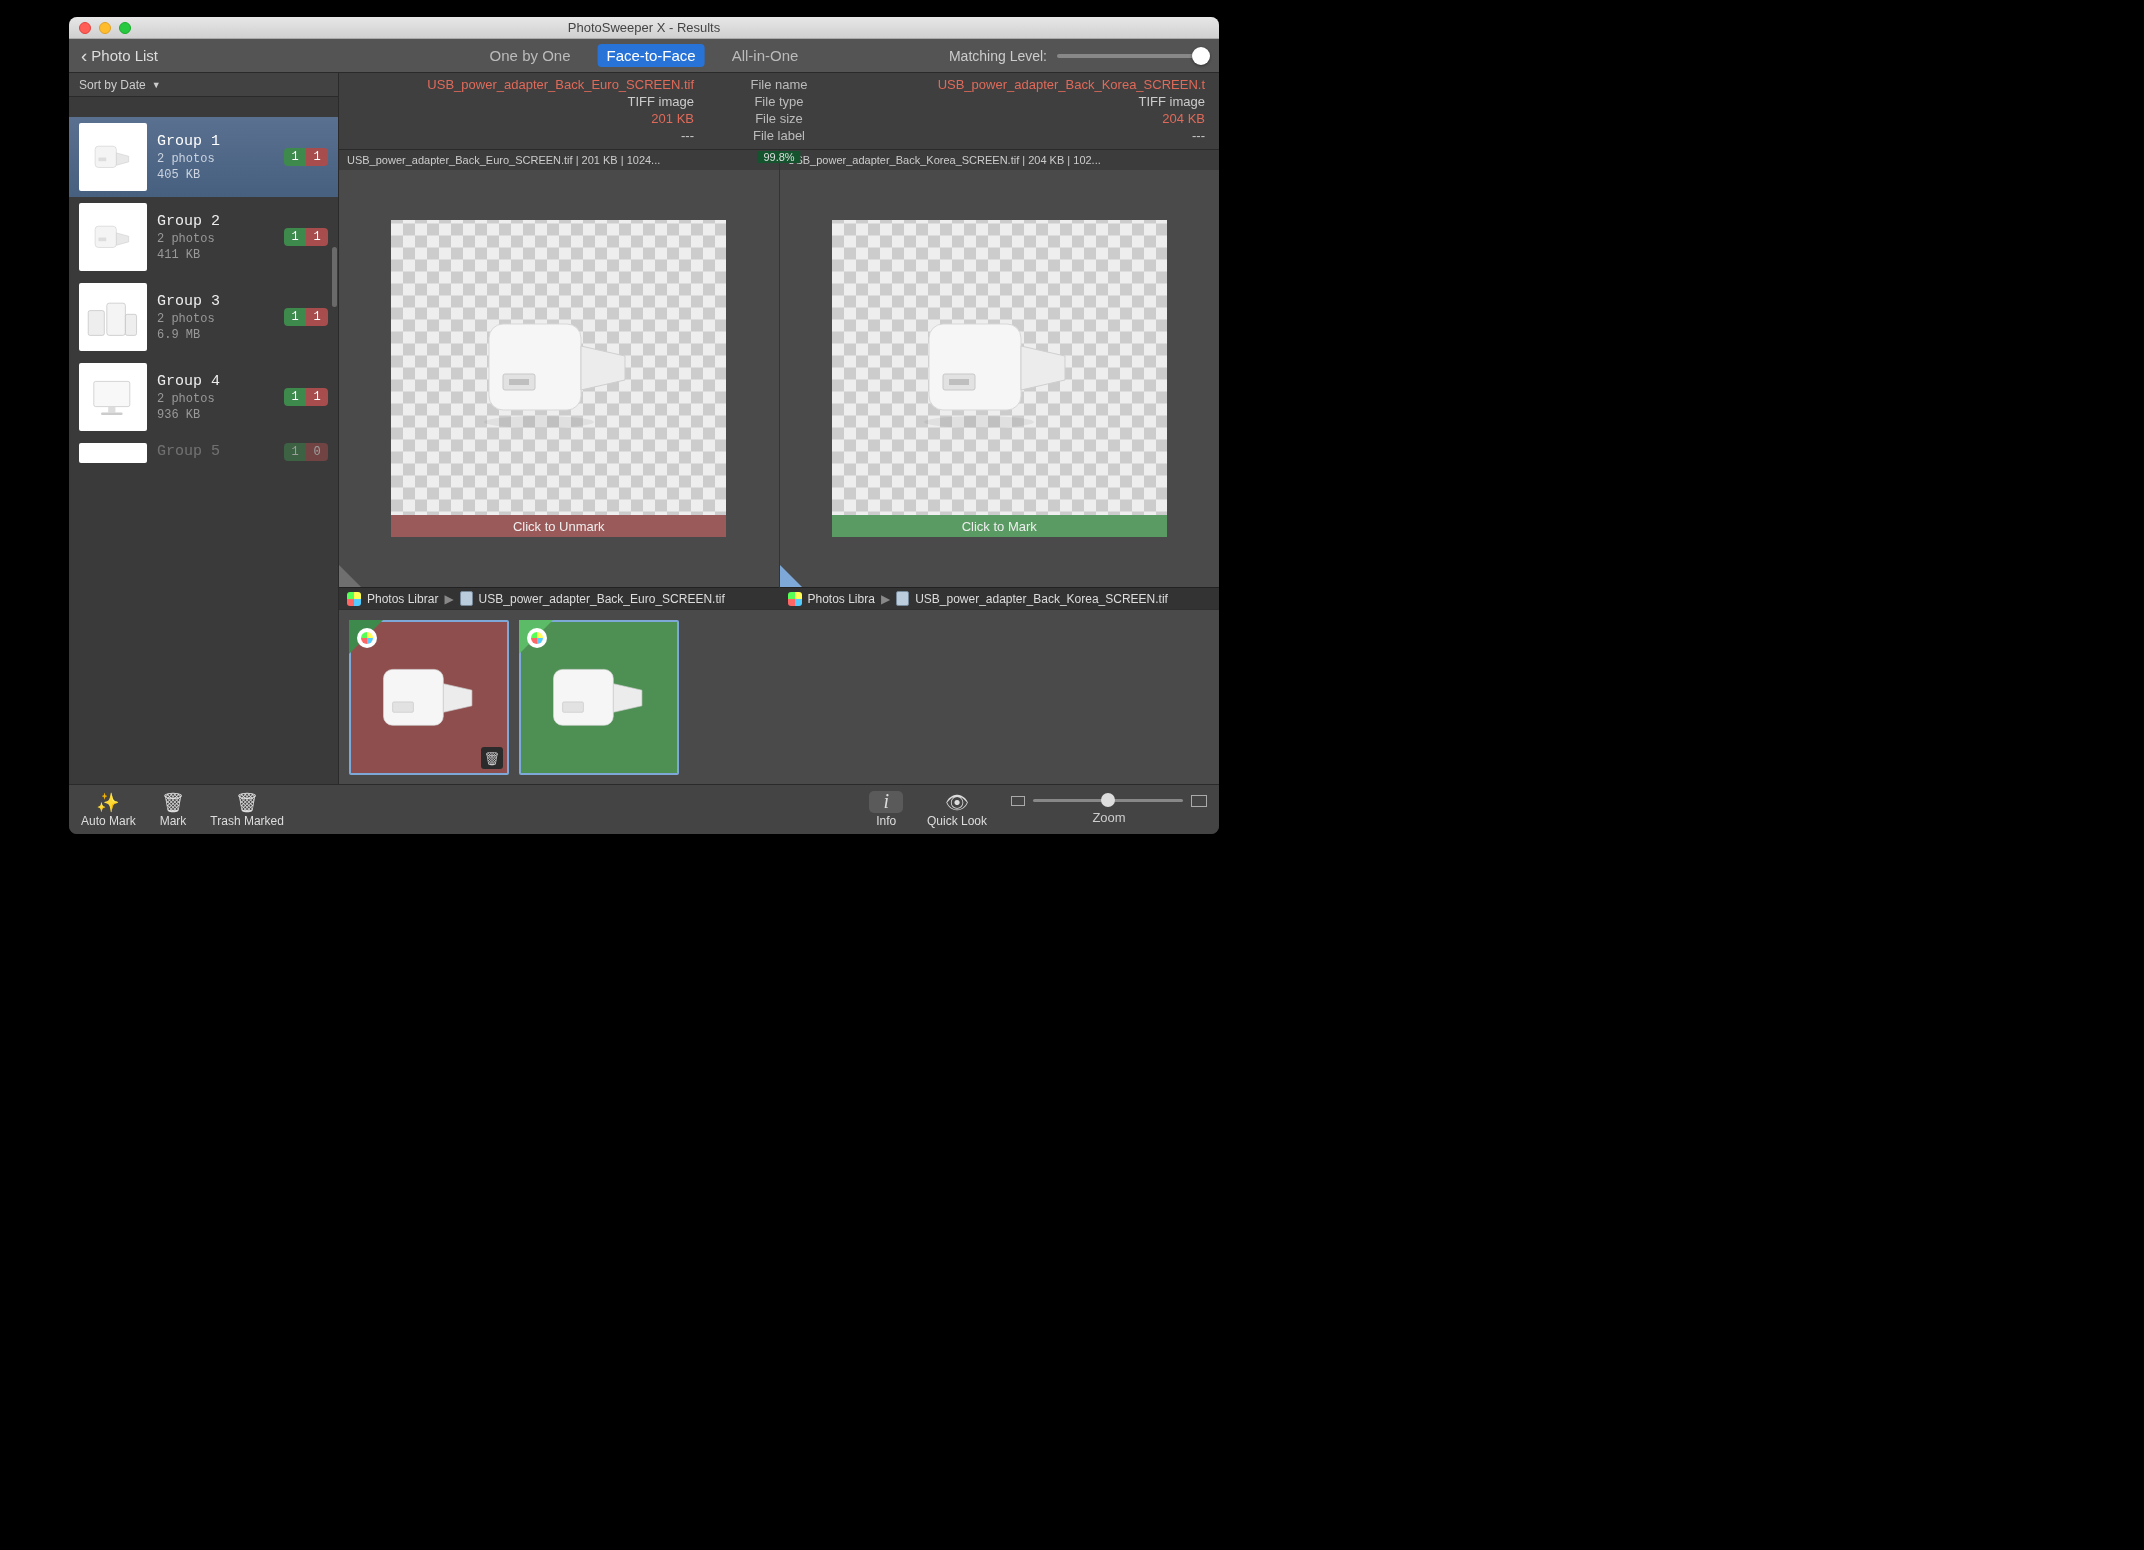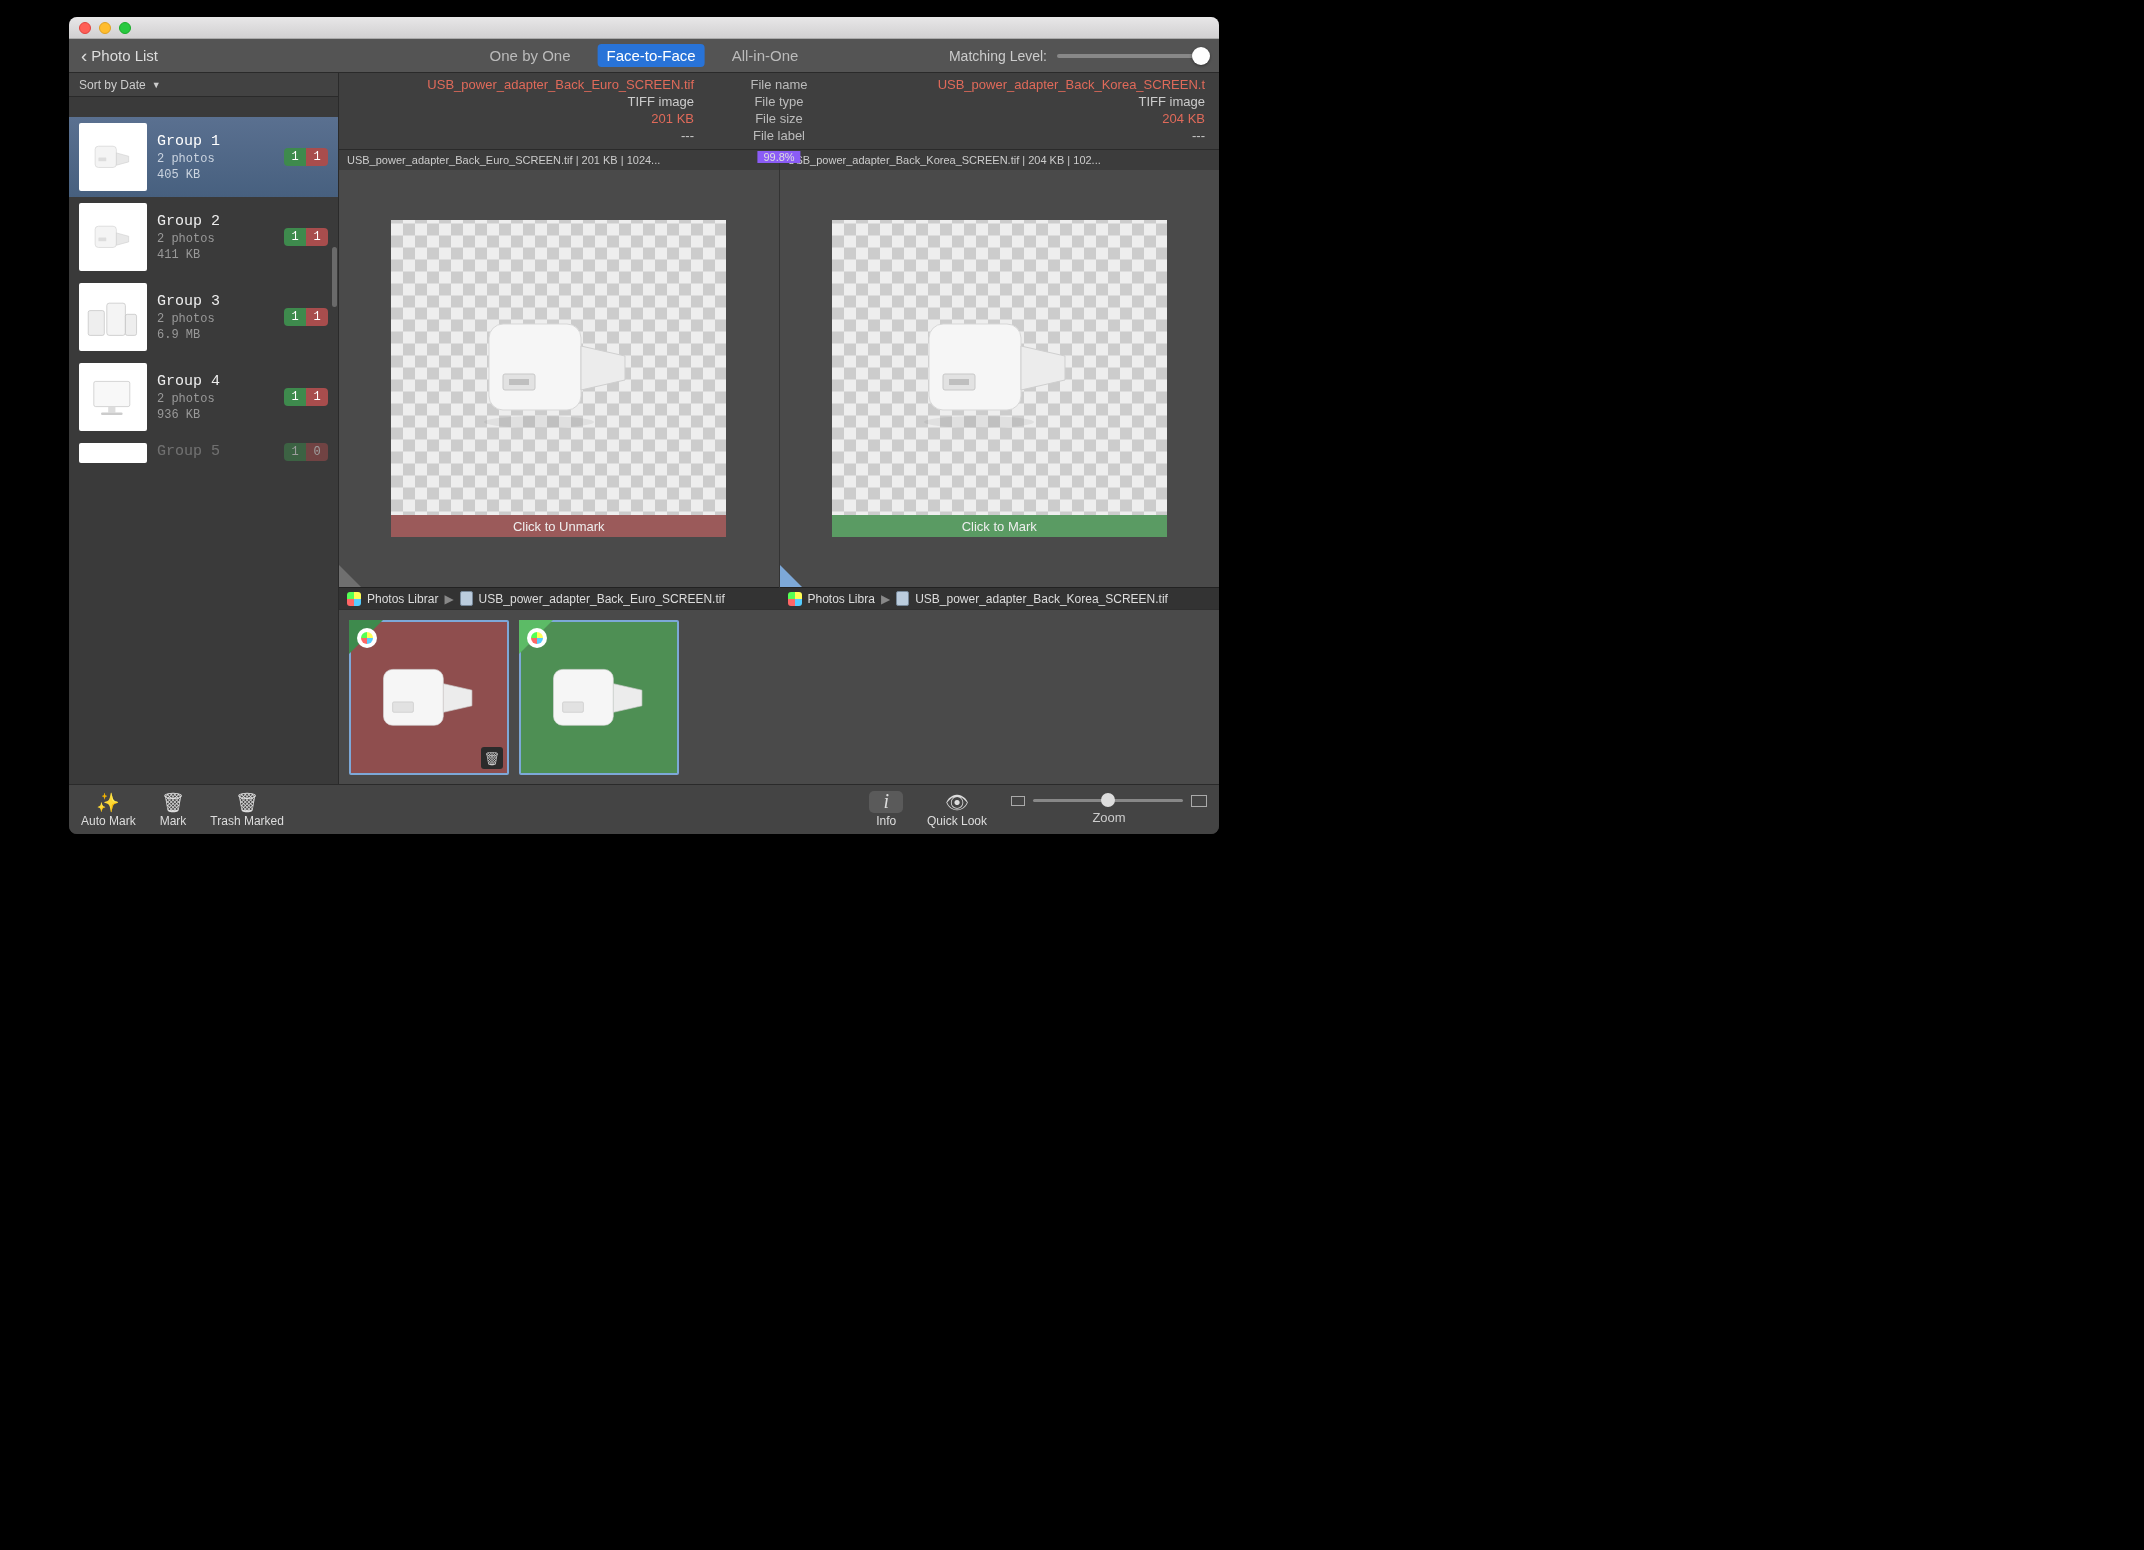--- a/index.html
+++ b/index.html
@@ -86,21 +86,21 @@
   .meta-grid .l { text-align:right; padding-right:20px;}
   .meta-grid .c { text-align:center; color:#bbb;}
   .meta-grid .r { text-align:right; padding-left:20px;}
   .diff { color:#e06a5a;}
   .same { color:#ccc;}
   .compare { flex:1; display:flex; position:relative; background:#4a4a4a;}
   .pane { flex:1; display:flex; flex-direction:column; border-right:1px solid #333;}
   .pane:last-child { border-right:none;}
   .pane-hdr { height:20px; display:flex; align-items:center; padding:0 8px; font-size:11px; color:#ccc; background:#3c3c3c; gap:4px;}
   .flex1 { flex:1; white-space:nowrap; overflow:hidden; text-overflow:ellipsis;}
-  .similarity { position:absolute; left:50%; transform:translateX(-50%); top:1px; font-size:11px; color:#ddd; z-index:2; background:#8b5cf6; padding:0 6px;}
+  .similarity { position:absolute; left:50%; transform:translateX(-50%); top:1px; font-size:11px; color:#ddd; z-index:2; background:#14532d; padding:0 6px;}
   .img-area { flex:1; display:flex; align-items:center; justify-content:center; position:relative; background:#4a4a4a; }
   .photo-box { width:335px; display:flex; flex-direction:column;}
   .checker { height:295px; background:
     repeating-conic-gradient(#eee 0% 25%, #ccc 0% 50%) 0/24px 24px;
     display:flex; align-items:center; justify-content:center;}
   .mark-bar { height:22px; display:flex; align-items:center; justify-content:center; color:#eee; font-size:13px;}
   .mark-bar.red { background:#9b5a5a;}
   .mark-bar.green { background:#5a9b63;}
   .corner-tri { position:absolute; bottom:0; width:0; height:0; }
   .corner-tri.left {
@@ -146,20 +146,21 @@
 </head>
 <body>
 
 <div class="window">
   <div class="titlebar">
     <div class="traffic">
       <div class="tl red"></div>
       <div class="tl yellow"></div>
       <div class="tl green"></div>
     </div>
+    <div class="title-text">PhotoSweeper X - Results</div>
   </div>
 
   <div class="toolbar">
     <div class="back-btn">
       <span class="chev">‹</span>
       <span>Photo List</span>
     </div>
     <div class="view-tabs">
       <div class="view-tab">One by One</div>
       <div class="view-tab active">Face-to-Face</div>

